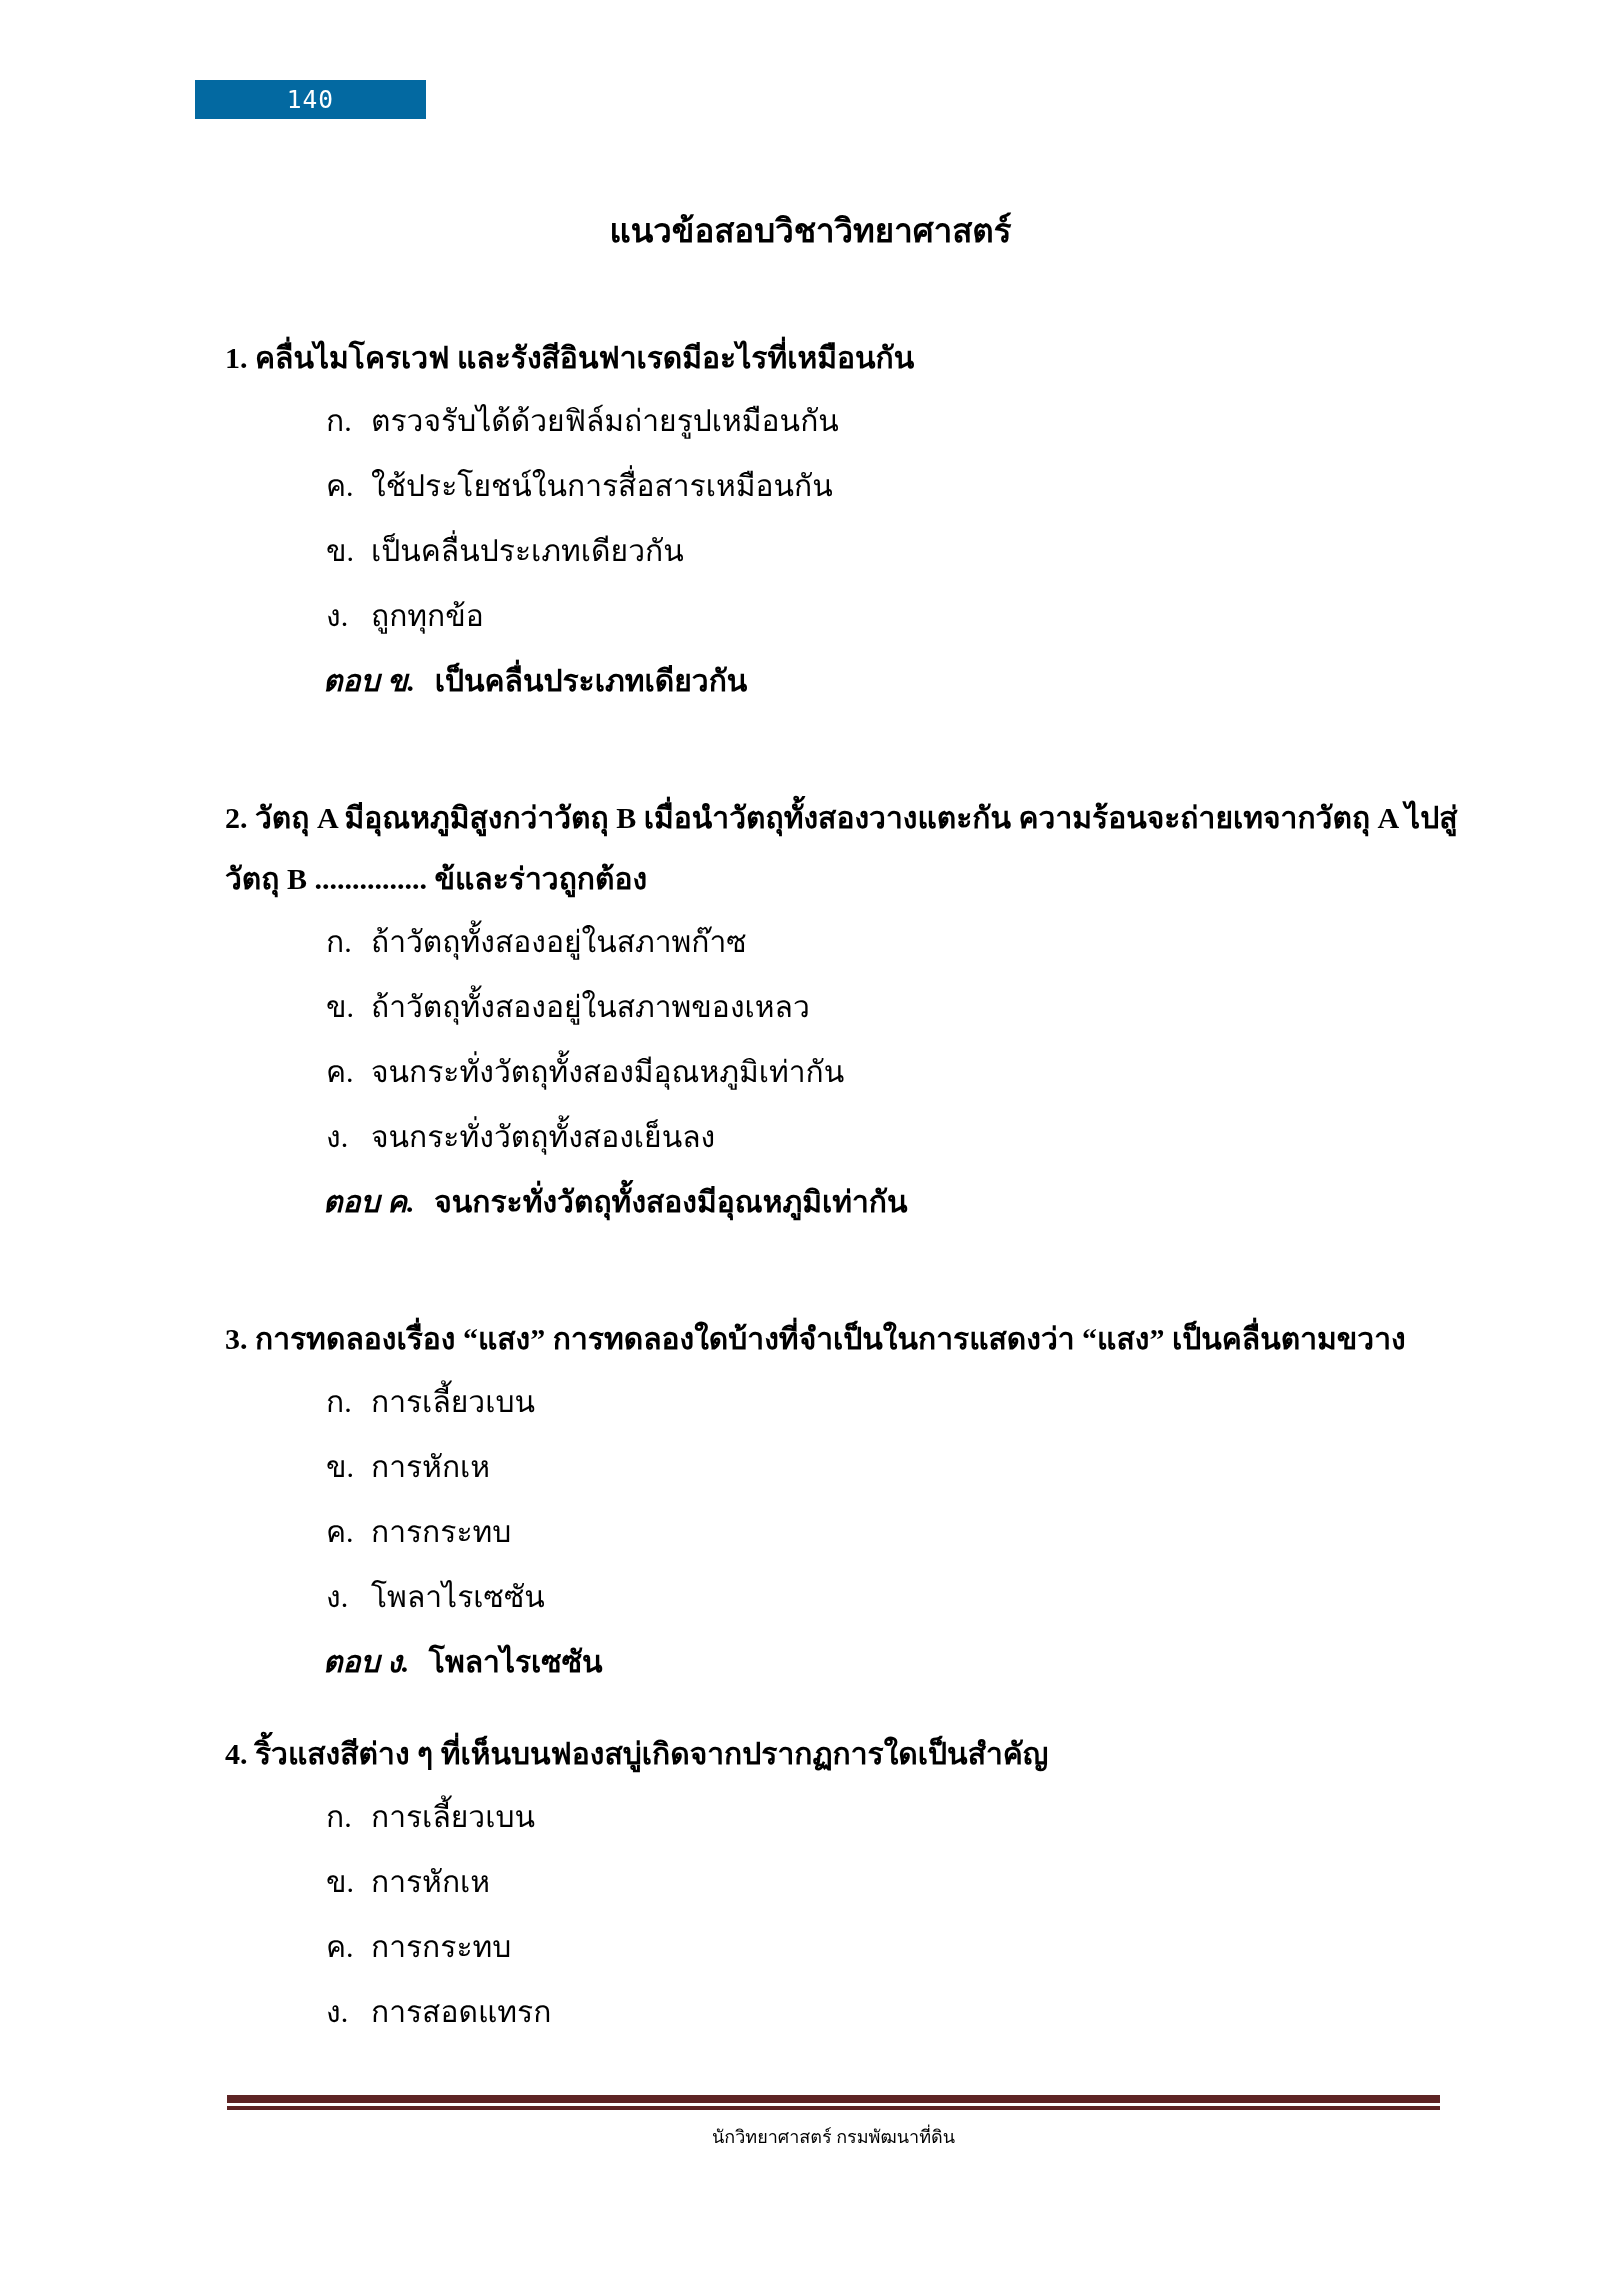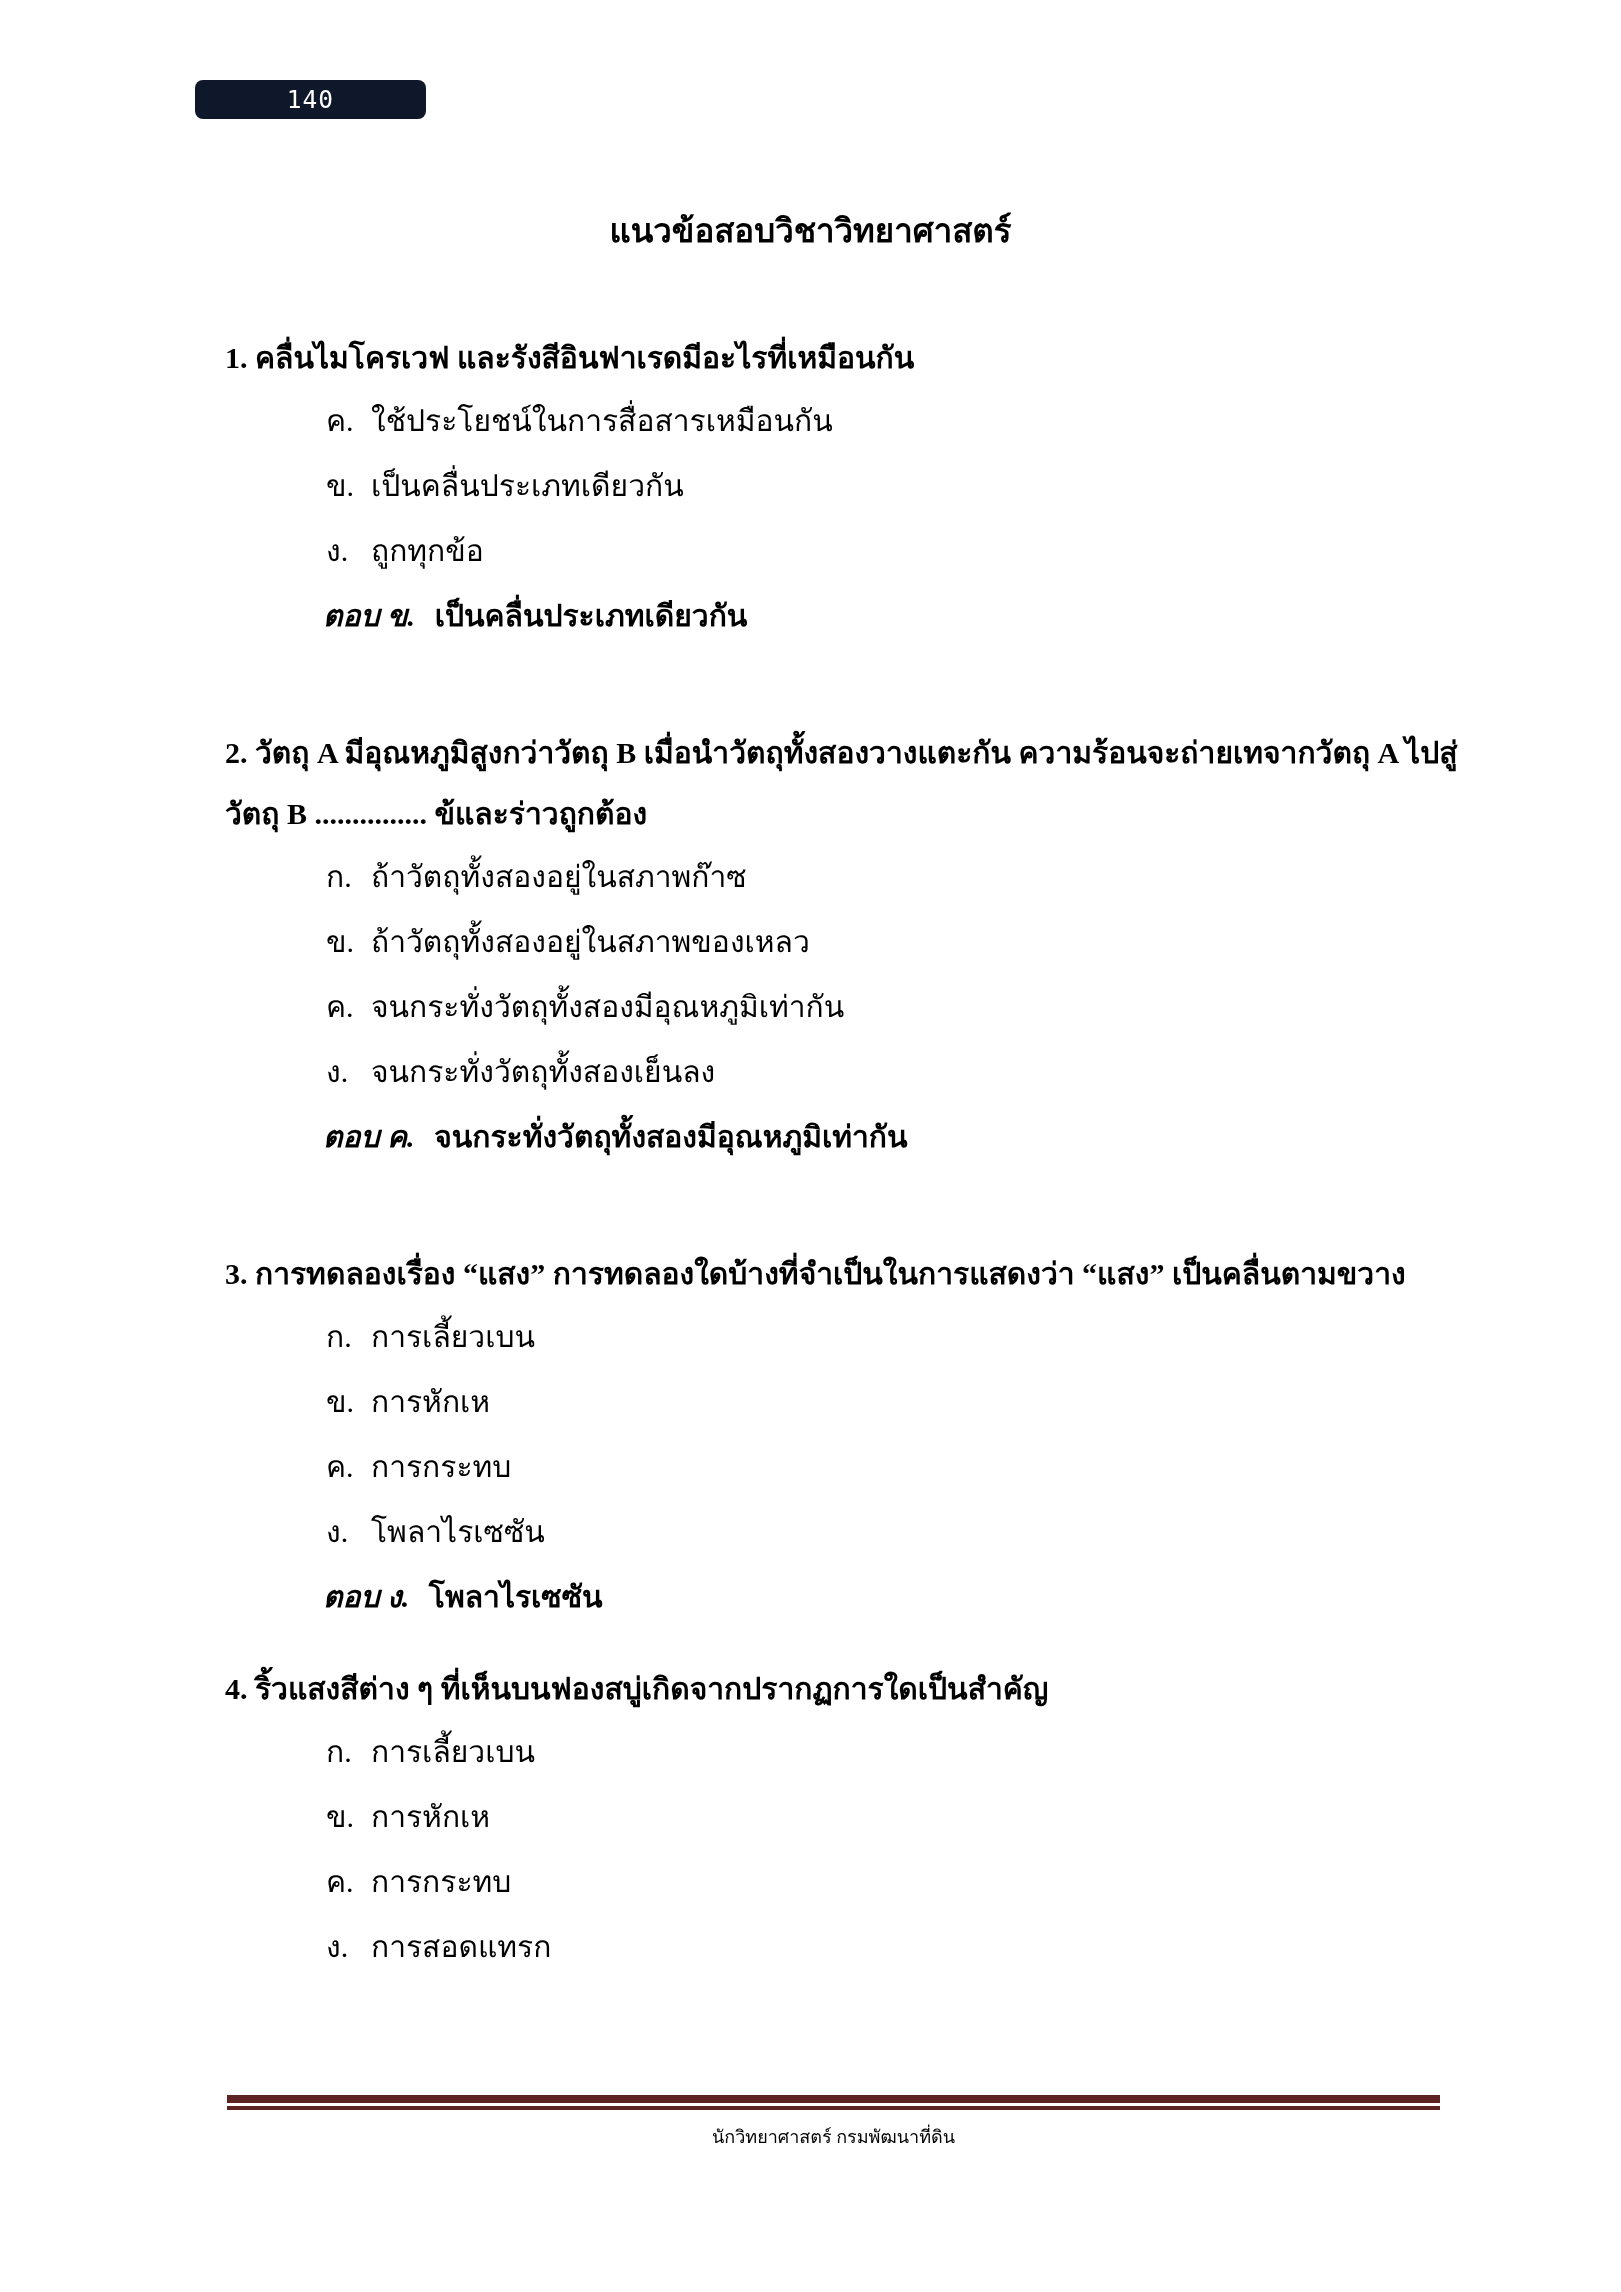--- a/index.html
+++ b/index.html
@@ -82,29 +82,30 @@
     text-align: center;
     font-size: 18px;
     margin-top: 12px;
   }
 </style>
 </head>
 <body>
 
 <div class="page" style="color: rgb(0, 0, 0);">
 
-  <div class="page-number-bar" style="background: #0f172a; border-radius: 8px;">
+  <div class="page-number-bar" style="background: #0369a1;">
     <span style="color: rgb(255, 255, 255);">140</span>
   </div>
 
   <h1 class="doc-title">แนวข้อสอบวิชาวิทยาศาสตร์</h1>
 
   <main class="content" id="questions">
       <div class="question-block gap-large">
         <div class="q-line">1. คลื่นไมโครเวฟ และรังสีอินฟาเรดมีอะไรที่เหมือนกัน</div>
+        <div class="choice-row"><span class="choice-label">ก.</span><span>ตรวจรับได้ด้วยฟิล์มถ่ายรูปเหมือนกัน</span></div>
         <div class="choice-row"><span class="choice-label">ค.</span><span>ใช้ประโยชน์ในการสื่อสารเหมือนกัน</span></div>
         <div class="choice-row"><span class="choice-label">ข.</span><span>เป็นคลื่นประเภทเดียวกัน</span></div>
         <div class="choice-row"><span class="choice-label">ง.</span><span>ถูกทุกข้อ</span></div>
         <div class="answer-row"><span class="answer-label">ตอบ ข.</span><span>เป็นคลื่นประเภทเดียวกัน</span></div>
       </div>
       <div class="question-block gap-large">
         <div class="q-line">2.  วัตถุ A  มีอุณหภูมิสูงกว่าวัตถุ B เมื่อนำวัตถุทั้งสองวางแตะกัน ความร้อนจะถ่ายเทจากวัตถุ A ไปสู่</div>
         <div class="q-line">วัตถุ B  ............... ข้และร่าวถูกต้อง</div>
         <div class="choice-row"><span class="choice-label">ก.</span><span>ถ้าวัตถุทั้งสองอยู่ในสภาพก๊าซ</span></div>
         <div class="choice-row"><span class="choice-label">ข.</span><span>ถ้าวัตถุทั้งสองอยู่ในสภาพของเหลว</span></div>

